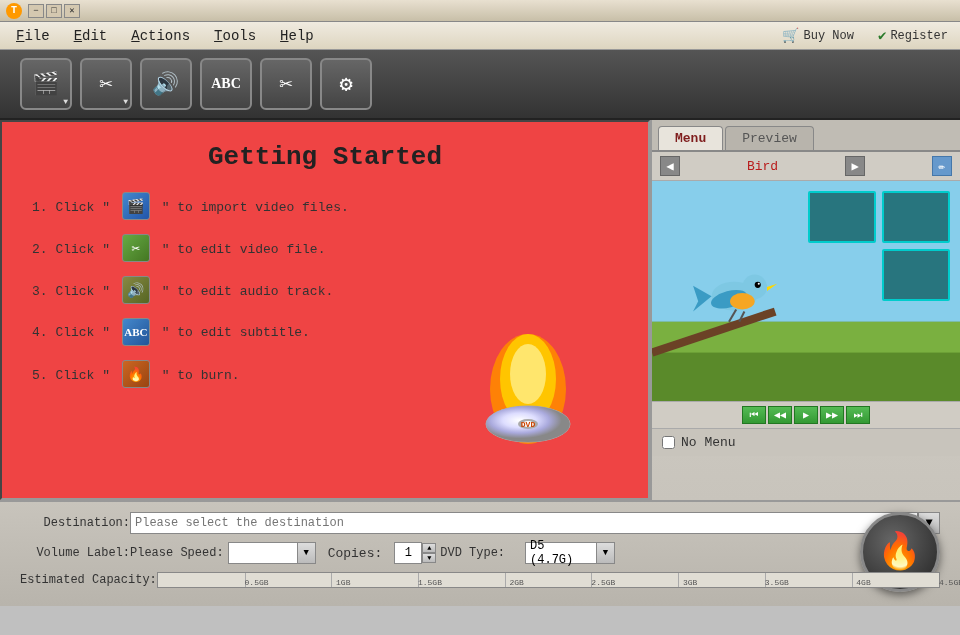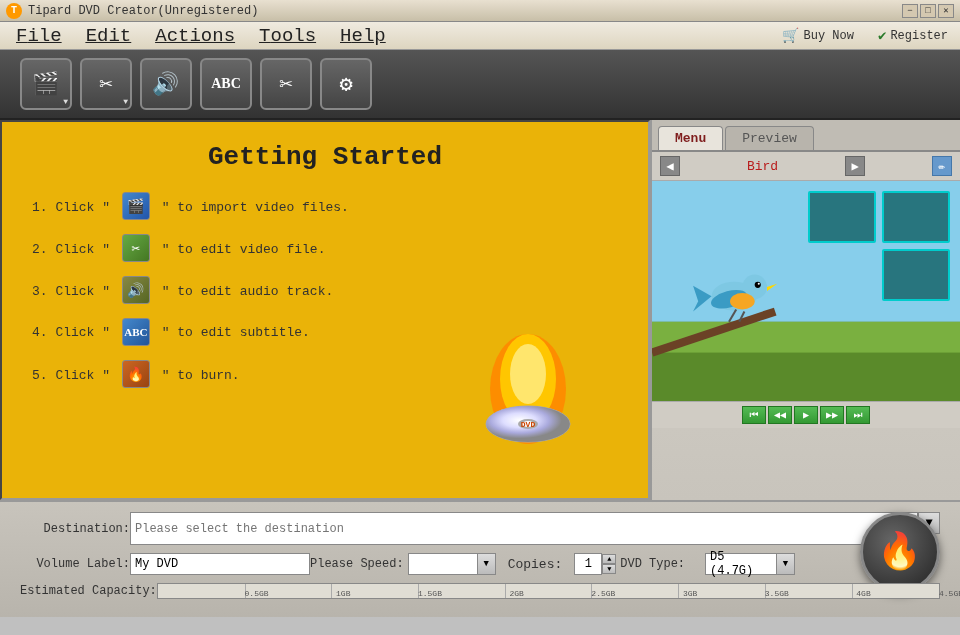--- a/index.html
+++ b/index.html
@@ -52,24 +52,23 @@
     #menu-bar {
       background: linear-gradient(to bottom, #f0ebe0, #ddd5c0);
       height: 28px;
       display: flex;
       align-items: center;
       border-bottom: 1px solid #999;
       padding: 0 4px;
     }
     .menu-item {
       padding: 4px 12px;
-      font-size: 19px;
+      font-size: 14px;
       color: #222;
       cursor: pointer;
-      text-decoration: underline;
     }
     .menu-right {
       margin-left: auto;
       display: flex;
       gap: 8px;
       align-items: center;
     }
     .menu-right-btn {
       display: flex; align-items: center; gap: 4px;
       font-size: 12px; color: #333; cursor: pointer;
@@ -109,21 +108,21 @@
     
     #main {
       display: flex;
       height: 380px;
       background: #aaa;
     }
 
     
     #getting-started {
       flex: 1;
-      background: #eab308;
+      background: #ef4444;
       border: 2px inset #999;
       padding: 20px 30px;
       position: relative;
     }
     #getting-started h1 {
       font-family: 'Courier New', monospace;
       font-size: 26px;
       color: #222;
       text-align: center;
       margin-bottom: 20px;
@@ -286,21 +285,21 @@
     }
     .form-label {
       font-size: 12px;
       color: #333;
       min-width: 110px;
       text-align: right;
       padding-right: 0;
     }
     .dest-input {
       flex: 1;
-      height: 33px;
+      height: 22px;
       border: 1px solid #888;
       background: white;
       font-size: 12px;
       padding: 0 4px;
       color: #888;
       font-family: 'Courier New', monospace;
     }
     .dest-btn {
       width: 22px; height: 22px;
       background: linear-gradient(to bottom, #ddd, #bbb);
@@ -387,21 +386,20 @@
       display: flex; align-items: center; justify-content: center;
       cursor: pointer;
       font-size: 9px;
     }
   </style>
 </head>
 <body>
 
 <div id="title-bar">
   <div class="logo">T</div>
-  <span class="title">Tipard DVD Creator(Unregistered)</span>
   <div class="win-controls">
     <div class="win-btn">−</div>
     <div class="win-btn">□</div>
     <div class="win-btn">✕</div>
   </div>
 </div>
 
 <div id="menu-bar">
   <div class="menu-item">
     <span><u>F</u>ile</span>
@@ -567,39 +565,42 @@
         </div>
       </div>
     </div>
     <div id="playback-controls">
       <div class="play-btn">⏮</div>
       <div class="play-btn">◀◀</div>
       <div class="play-btn">▶</div>
       <div class="play-btn">▶▶</div>
       <div class="play-btn">⏭</div>
     </div>
+    <div id="no-menu">
+      <input type="checkbox" id="no-menu-cb" style="">
+      <label for="no-menu-cb">No Menu</label>
+    </div>
   </div>
 </div>
 
 <div id="bottom-panel" style="position: relative;">
 
   <div class="form-row">
     <span class="form-label">Destination:</span>
     <div style="flex:1; display:flex;">
       <input type="text" class="dest-input" style="flex: 1 1 0%;" placeholder="Please select the destination">
       <div class="dest-btn">▼</div>
     </div>
     <div id="burn-button" style="grid-row: 1 / 4; align-self: center; position: absolute; right: 20px; top: 10px; width: 80px; height: 80px;">
       <span>🔥</span>
     </div>
   </div>
 
   <div class="form-row">
     <span class="form-label">Volume Label:</span>
-    <input type="text" class="vol-input" value="My DVD" style="">
     <span class="writing-speed-label">Please Speed:</span>
     <div class="dd-wrapper">
       <div style="width:70px; height:22px; border:1px solid #888; background:white;"></div>
       <div class="dd-arrow-btn">▼</div>
     </div>
     <span class="copies-label">Copies:</span>
     <div style="display:flex; align-items:center;">
       <div class="copies-input" style="width:28px; height:22px; border:1px solid #888; background:white; display:flex; align-items:center; justify-content:center; font-size:12px;">1</div>
       <div class="copies-spinner">
         <div class="copies-arrow">▲</div>

